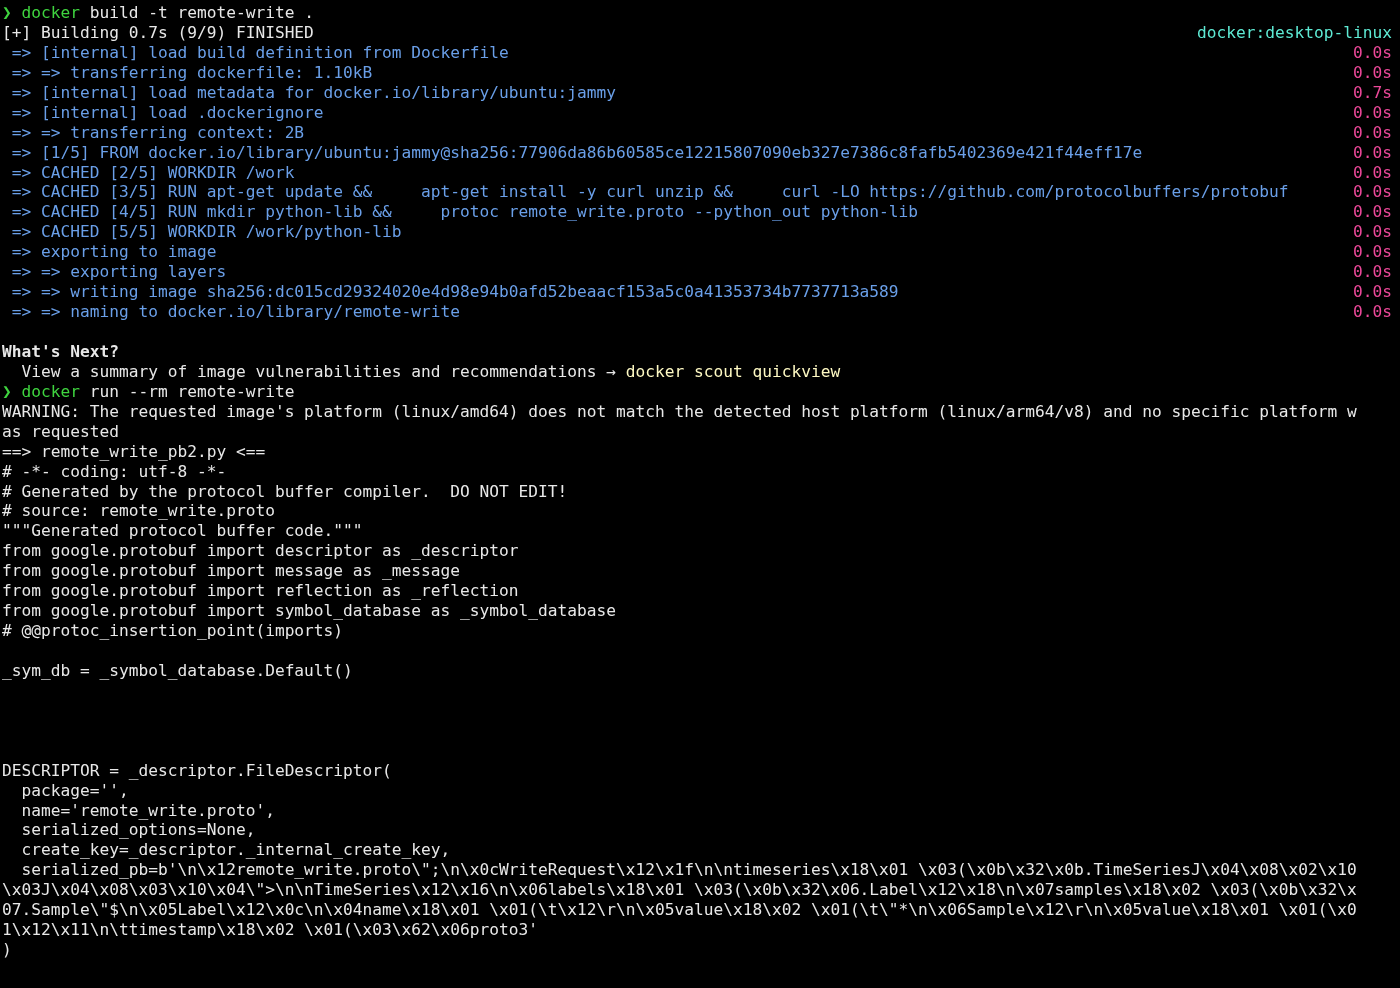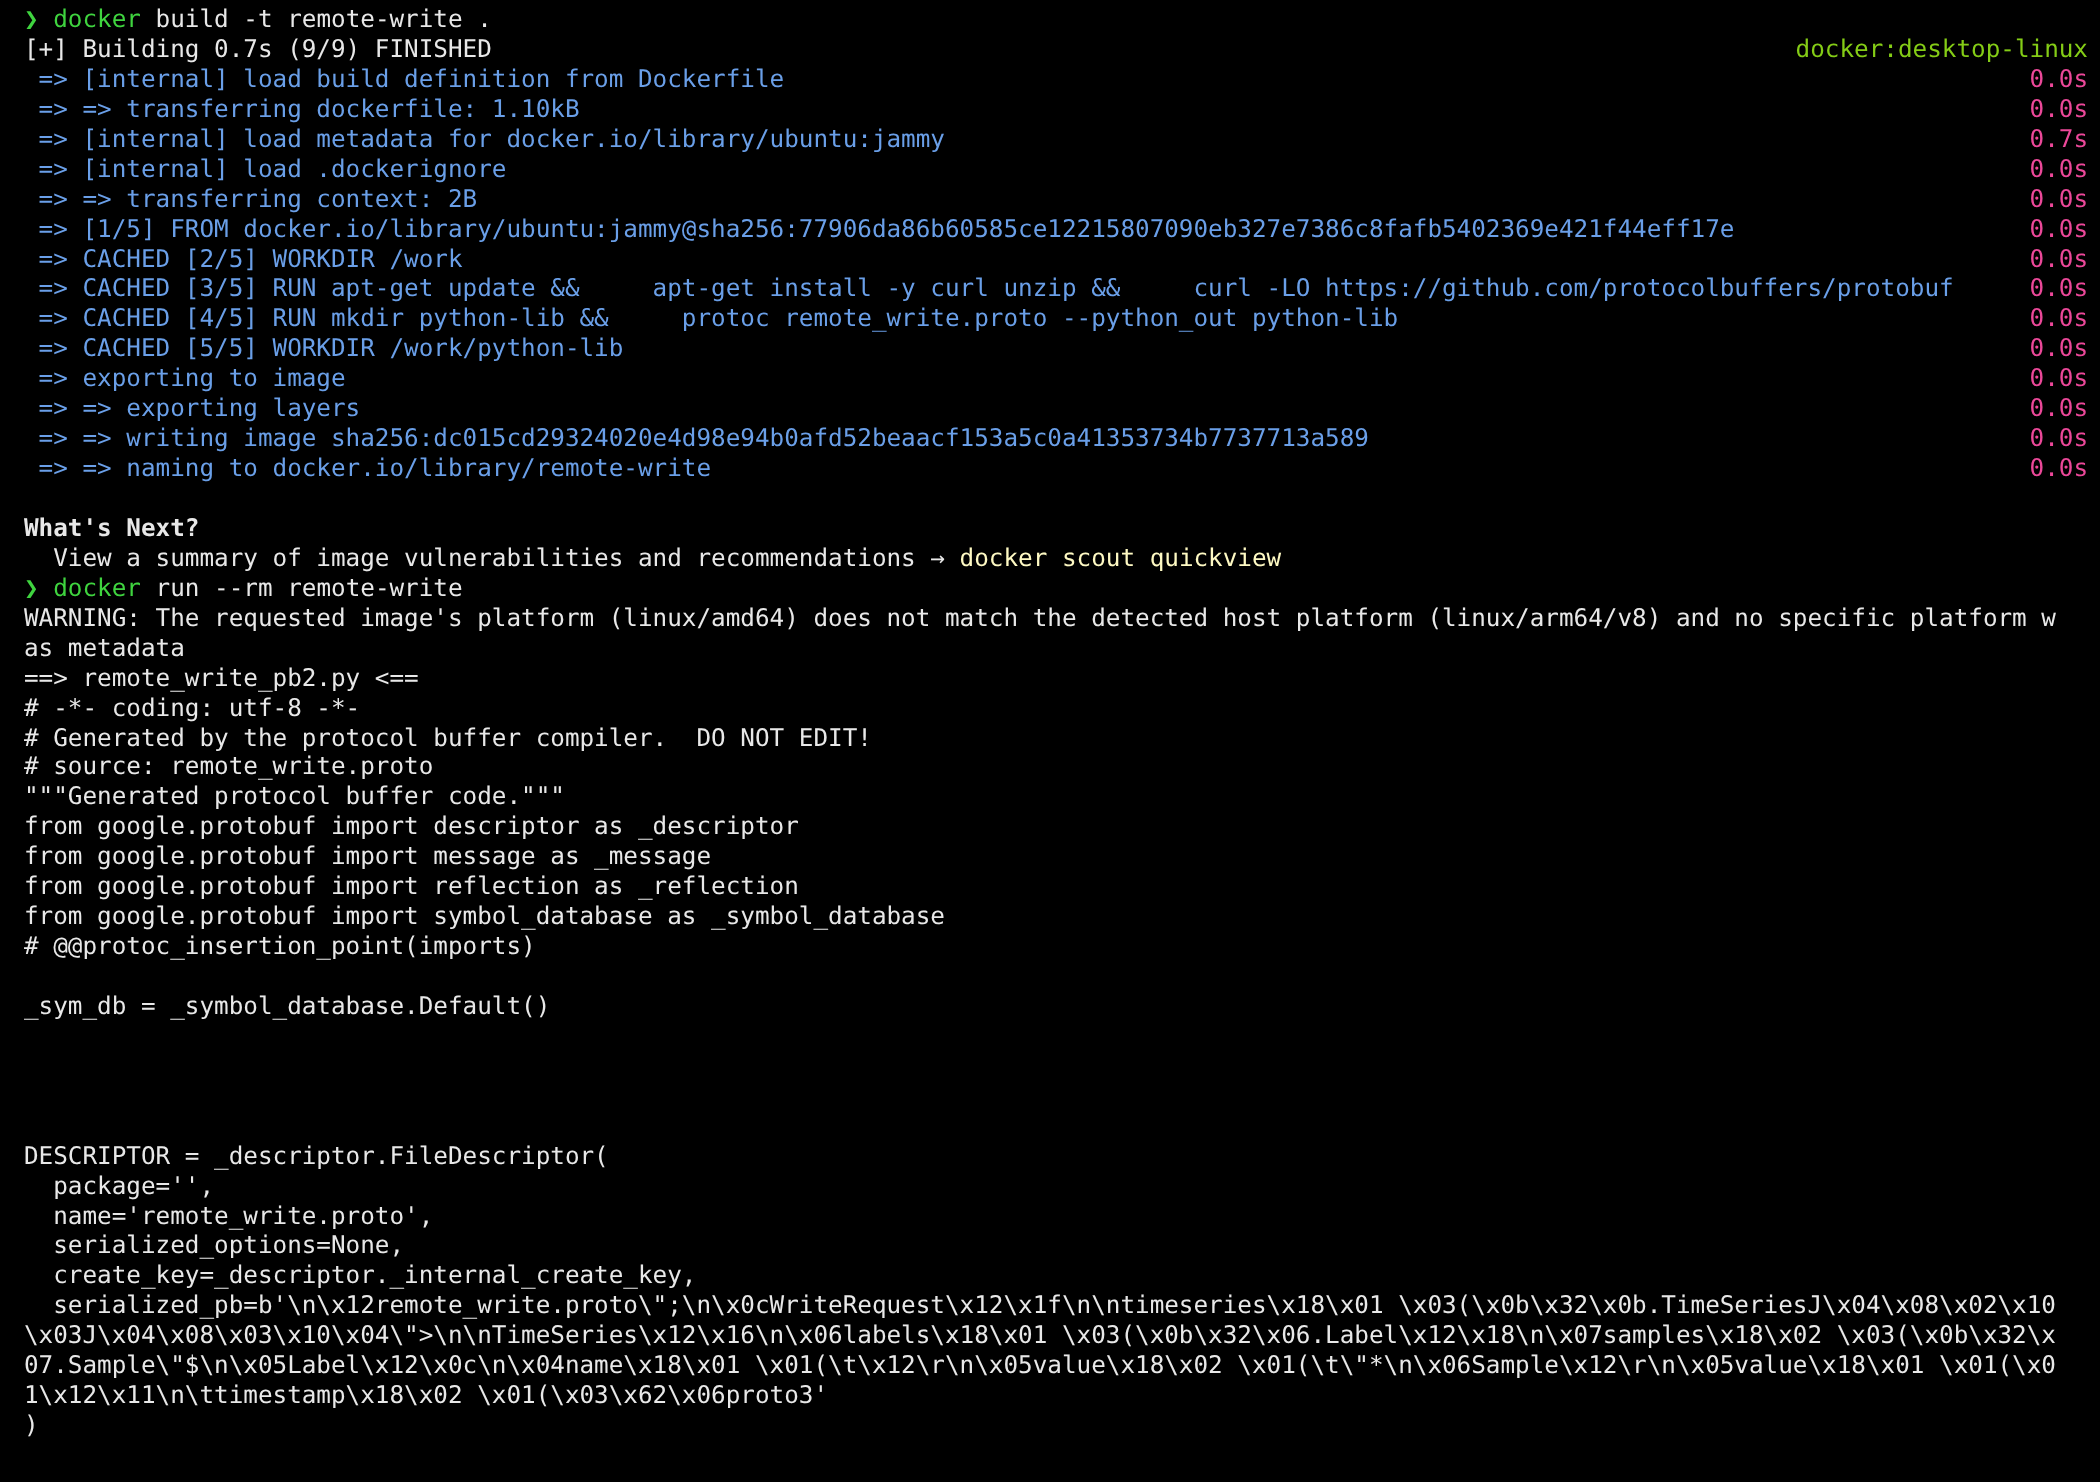--- a/index.html
+++ b/index.html
@@ -28,21 +28,21 @@
   }
   .screen {
     position: absolute;
     left: 0;
     top: 3px;
     width: 1400px;
   }
   .row {
     white-space: pre;
     height: 19.95px;
-    padding-left: 16px;
+    padding-left: 2px;
     box-sizing: border-box;
     position: relative;
     font-variant-ligatures: none;
   }
 
   
   .c-white   { color: #e8e8e8; }
   .c-green   { color: #3fd43f; }
   .c-blue    { color: #6a9fe8; }
   .c-teal    { color: #fef9c3; }
@@ -58,21 +58,21 @@
     right: 8px;
     top: 0;
     color: #ec4899;
     white-space: pre;
   }
   .blank { height: 19.95px; }
   .hdr-right {
     position: absolute;
     right: 8px;
     top: 0;
-    color: #84cc16;
+    color: #5eead4;
     white-space: pre;
   }
 </style>
 </head>
 <body>
 
 <div id="terminal">
   <div class="screen">
 
     <div class="row"><span class="prompt-chev">❯</span><span class="c-white"> </span><span class="c-green">docker</span><span class="c-white"> </span><span class="c-white">build -t remote-write .</span></div>
@@ -95,21 +95,21 @@
     <div class="row"><span class="c-blue"> =&gt; =&gt; naming to docker.io/library/remote-write</span><span class="timing">0.0s</span></div>
 
     <div class="row blank"></div>
 
     <div class="row"><span class="c-white bold">What's Next?</span></div>
     <div class="row"><span class="c-white">  View a summary of image vulnerabilities and recommendations → </span><span class="c-teal">docker scout quickview</span></div>
 
     <div class="row"><span class="prompt-chev">❯</span><span class="c-white"> </span><span class="c-green">docker</span><span class="c-white"> </span><span class="c-white">run --rm remote-write</span></div>
 
     <div class="row"><span class="c-white">WARNING: The requested image's platform (linux/amd64) does not match the detected host platform (linux/arm64/v8) and no specific platform w</span></div>
-    <div class="row"><span class="c-white">as metadata</span></div>
+    <div class="row"><span class="c-white">as requested</span></div>
 
     <div class="row"><span class="c-white">==&gt; remote_write_pb2.py &lt;==</span></div>
 
     <div class="row"><span class="c-white"># -*- coding: utf-8 -*-</span></div>
     <div class="row"><span class="c-white"># Generated by the protocol buffer compiler.  DO NOT EDIT!</span></div>
     <div class="row"><span class="c-white"># source: remote_write.proto</span></div>
     <div class="row"><span class="c-white">"""Generated protocol buffer code."""</span></div>
     <div class="row"><span class="c-white">from google.protobuf import descriptor as _descriptor</span></div>
     <div class="row"><span class="c-white">from google.protobuf import message as _message</span></div>
     <div class="row"><span class="c-white">from google.protobuf import reflection as _reflection</span></div>

